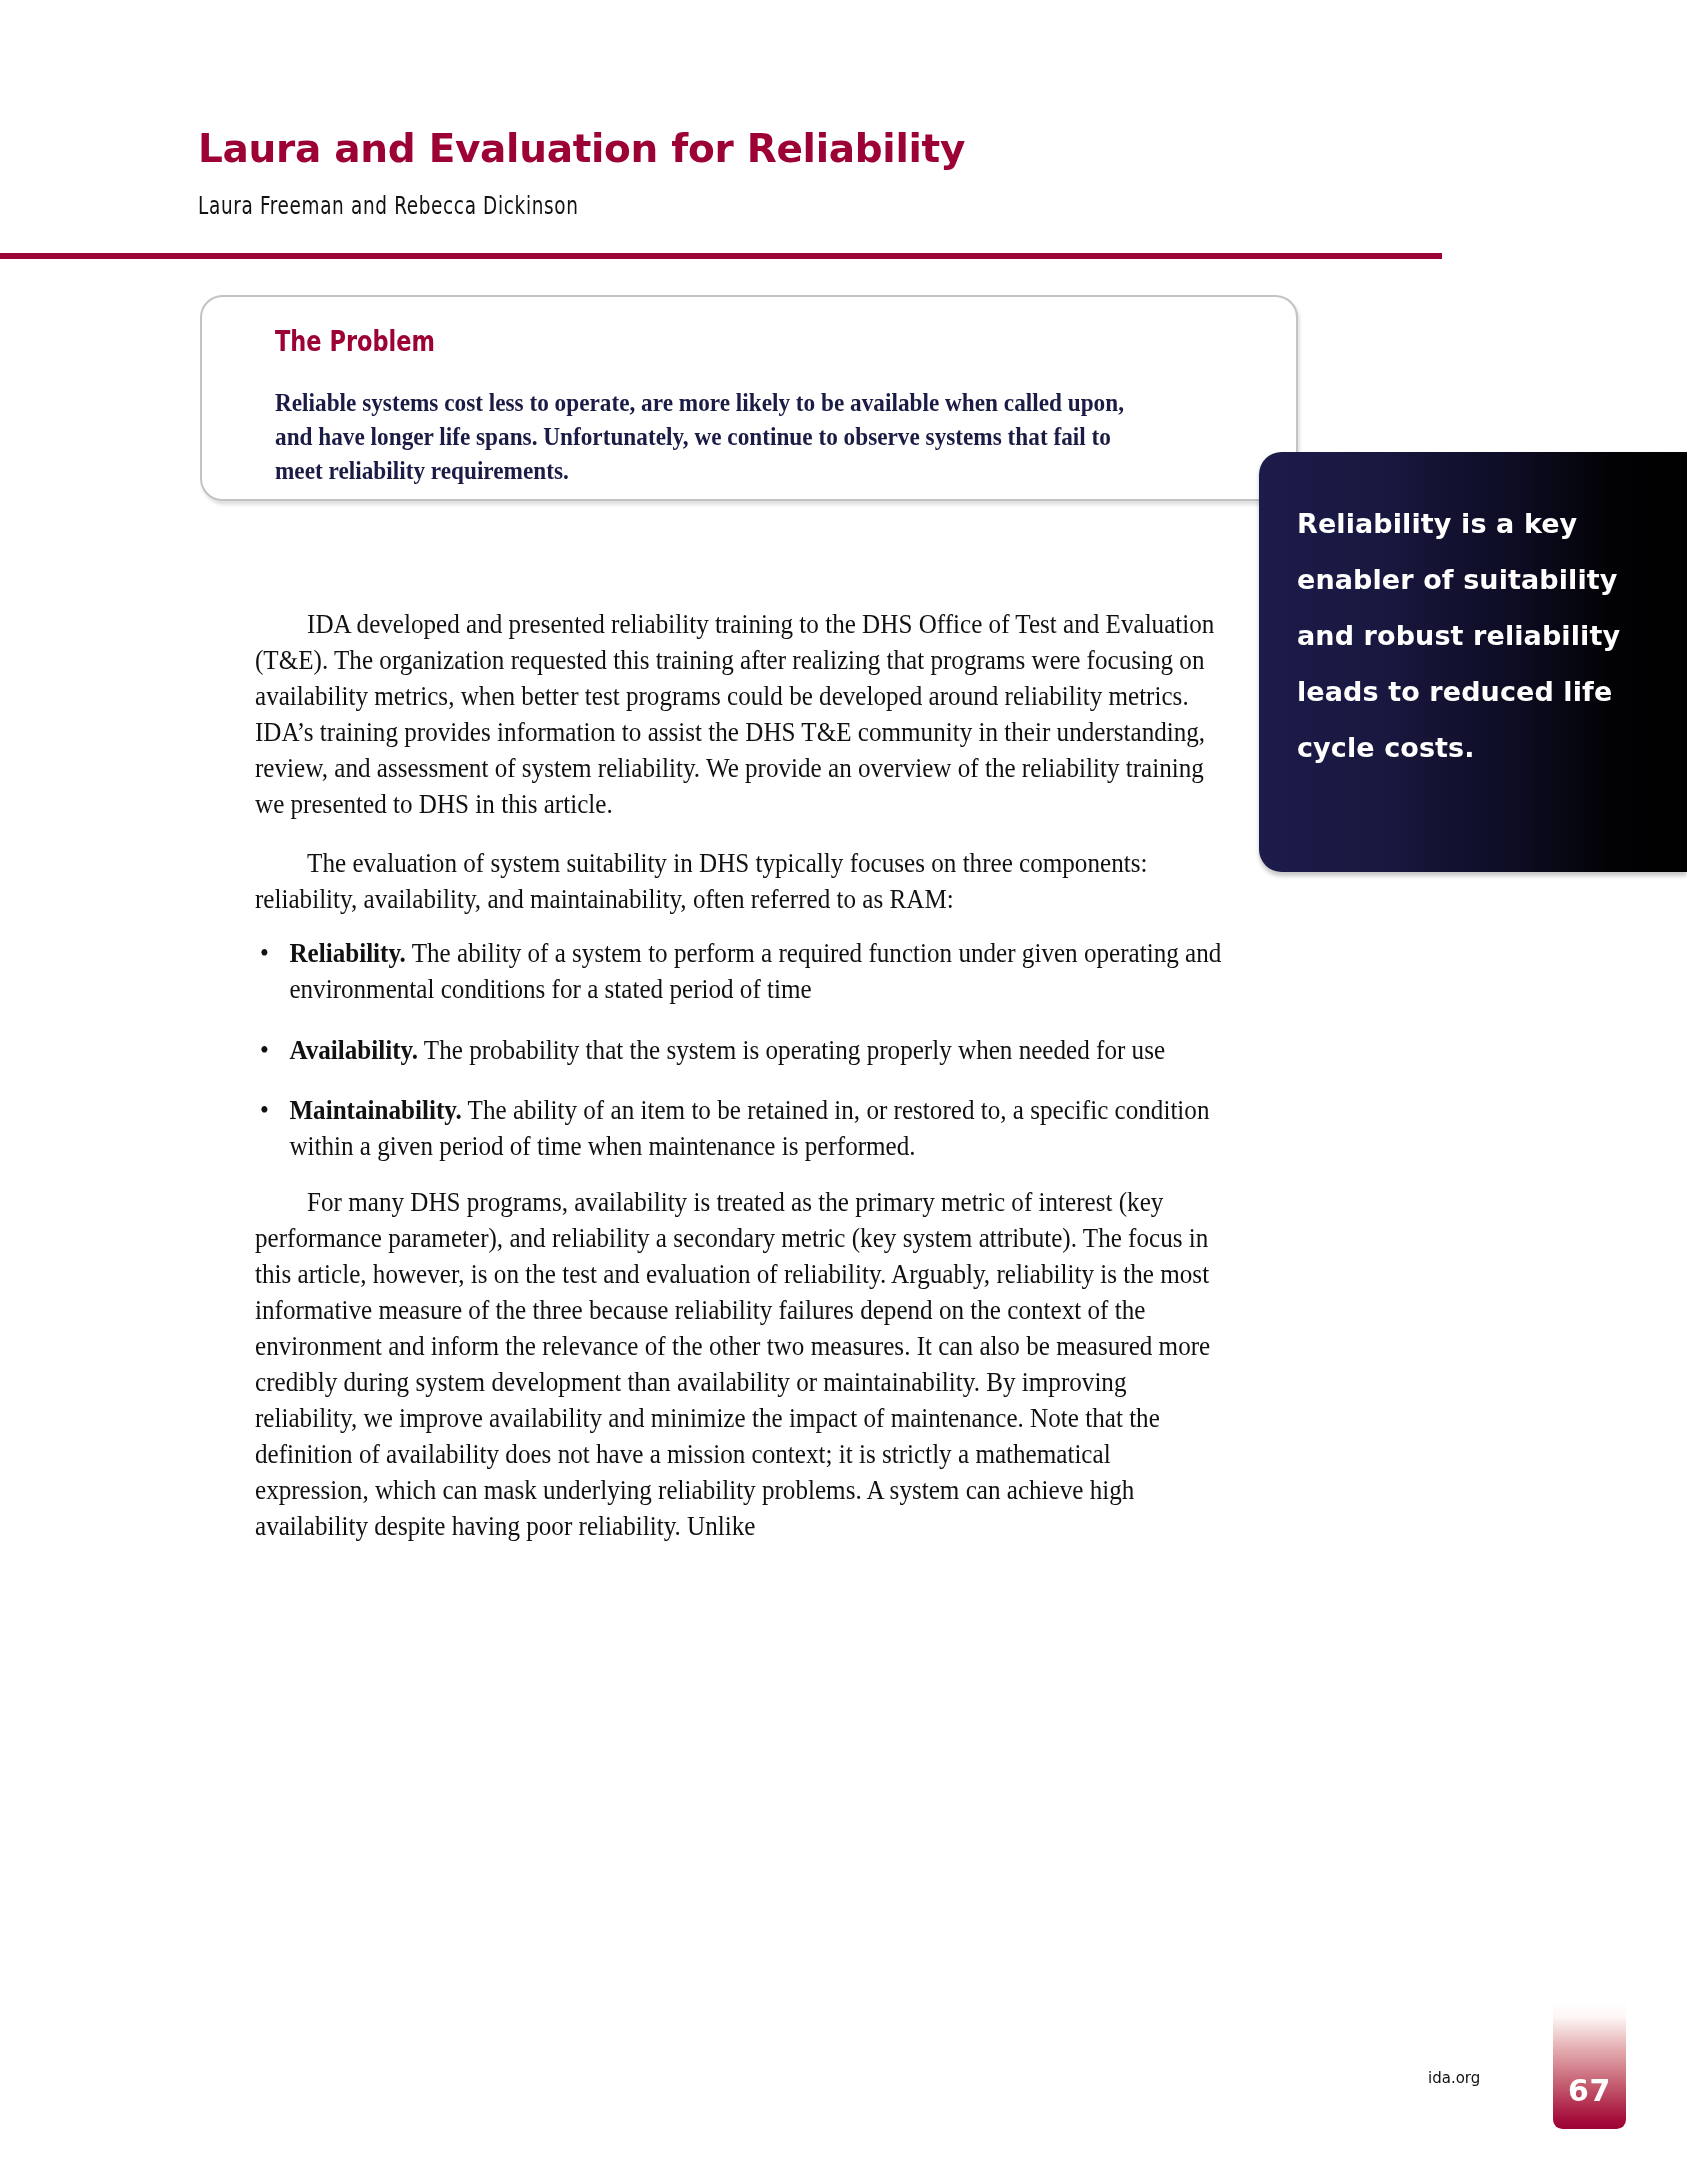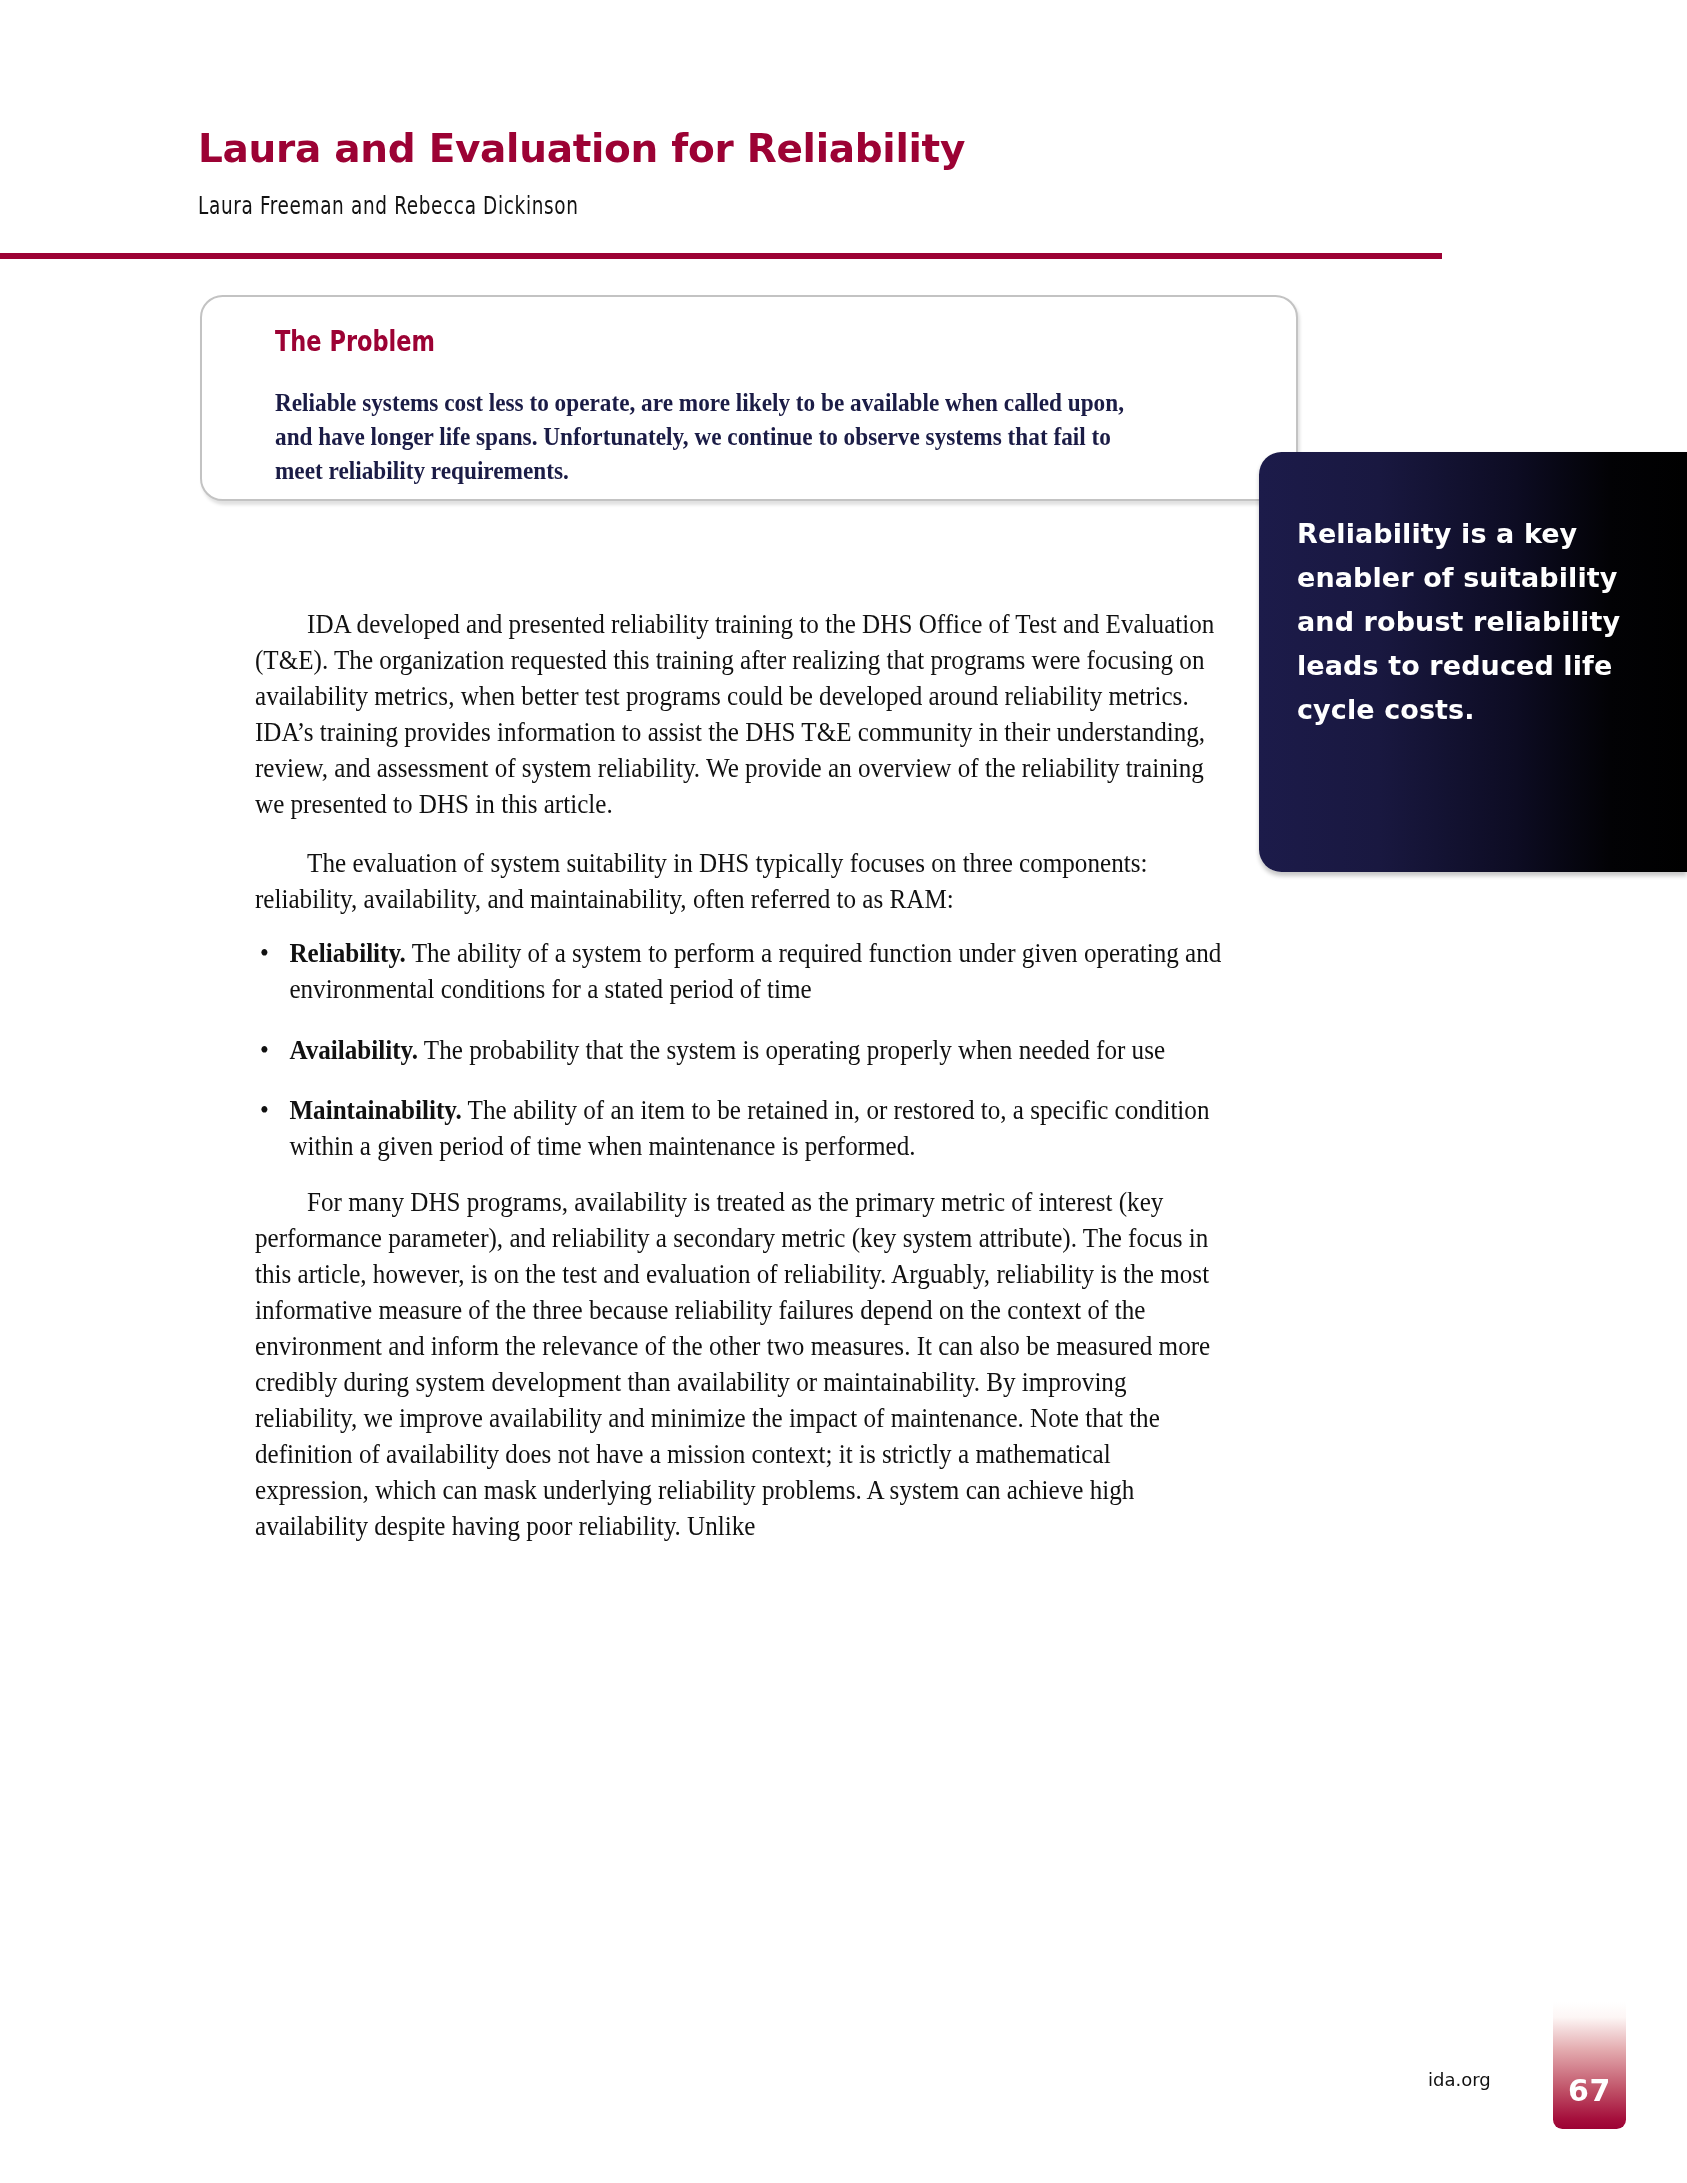--- a/index.html
+++ b/index.html
@@ -104,26 +104,26 @@
     height: 420px;
     background: linear-gradient(90deg, #1c1b4a 0%, #191840 28%, #0d0c23 60%, #020205 82%, #000000 100%);
     border-top-left-radius: 22.5px;
     border-bottom-left-radius: 22.5px;
     box-shadow: 0 3.3px 4.6px rgba(0,0,0,0.22);
     box-sizing: border-box;
   }
   .pullquote-text {
     position: absolute;
     left: 38px;
-    top: 60px;
+    top: 44px;
     width: 331px;
     font-family: "DejaVu Sans", sans-serif;
     font-weight: bold;
     font-size: 27px;
-    line-height: 44px;
+    line-height: 56px;
     color: #ffffff;
     letter-spacing: 0.1px;
   }
 
   
   .col {
     position: absolute;
     left: 255px;
     top: 582px;
     width: 963px;
@@ -168,21 +168,21 @@
     line-height: 36px;
   }
   .bullet b { font-weight: bold; }
 
   
   .footer-url {
     position: absolute;
     left: 1428px;
     top: 2069px;
     font-family: "DejaVu Sans", sans-serif;
-    font-size: 18px;
+    font-size: 15px;
     color: #111111;
     white-space: nowrap;
   }
   .page-tab {
     position: absolute;
     left: 1553px;
     top: 2002px;
     width: 73px;
     height: 127px;
     background: linear-gradient(180deg, #ffffff 0%, #fdf6f5 12%, #e3aaae 38%, #c1556a 68%, #a50f3c 92%, #9c0234 100%);

